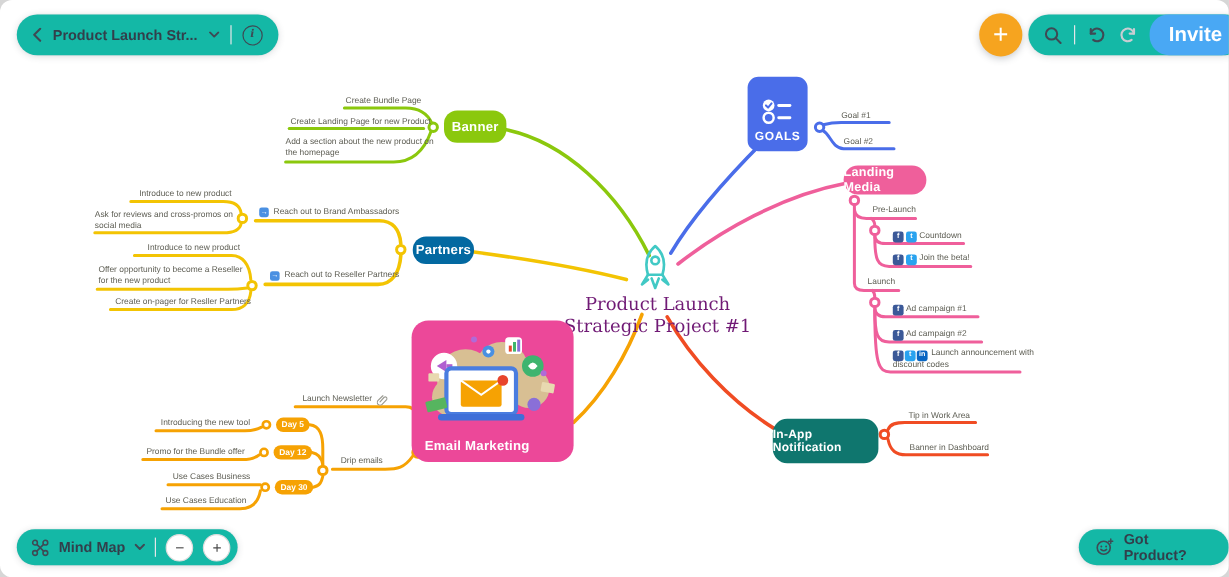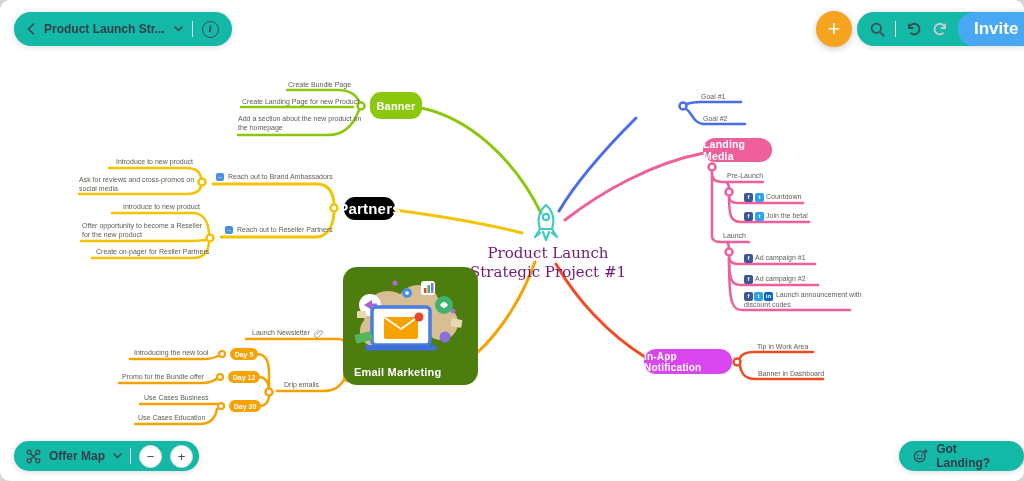--- a/index.html
+++ b/index.html
@@ -133,20 +133,31 @@
     <div>Strategic Project #1</div>
   </div>
 
   <div class="node" style="left:370px;top:92px;width:52px;height:27px;border-radius:11px;background:#8bc80d;font-size:11px;">
     <span>Banner</span>
   </div>
   <div class="lbl" style="left:288px;top:81px;">Create Bundle Page</div>
   <div class="lbl" style="left:242px;top:98px;">Create Landing Page for new Product</div>
   <div class="lbl wrap" style="left:238px;top:115px;width:125px;">Add a section about the new product on the homepage</div>
 
+  <div class="node" style="left:623px;top:64px;width:50px;height:56px;border-radius:9px;background:#4a6de9;
+       flex-direction:column;justify-content:flex-end;padding-bottom:6px;font-size:10px;letter-spacing:.5px;">
+    <svg width="28" height="24" viewBox="0 0 30 24" style="margin-bottom:4px;">
+      <circle cx="7" cy="6.5" r="5.2" fill="#fff"></circle>
+      <path d="M4.6,6.5 L6.5,8.4 L9.6,4.7" stroke="#4a6de9" stroke-width="1.8" fill="none" stroke-linecap="round" stroke-linejoin="round"></path>
+      <path d="M16,6.5 L26,6.5" stroke="#fff" stroke-width="2.6" stroke-linecap="round"></path>
+      <circle cx="7" cy="17.5" r="4.5" fill="none" stroke="#fff" stroke-width="2.2"></circle>
+      <path d="M16,17.5 L26,17.5" stroke="#fff" stroke-width="2.6" stroke-linecap="round"></path>
+    </svg>
+    <span>GOALS</span>
+  </div>
   <div class="lbl" style="left:701px;top:93px;">Goal #1</div>
   <div class="lbl" style="left:703px;top:115px;">Goal #2</div>
 
   <div class="node" style="left:703px;top:138px;width:69px;height:24px;border-radius:12px;background:#ef5f9b;font-size:10.5px;">
     <span>Landing Media</span>
   </div>
   <div class="lbl" style="left:727px;top:172px;">Pre-Launch</div>
   <div class="icon-lbl" style="left:744px;top:193px;">
     <span class="sicon fb">f</span>
     <span class="sicon tw">t</span>
@@ -164,38 +175,38 @@
   </div>
   <div class="icon-lbl" style="left:744px;top:275px;">
     <span class="sicon fb">f</span>
     <span>Ad campaign #2</span>
   </div>
   <div class="lbl wrap" style="left:744px;top:291px;width:126px;">
     <span class="inline-ic fb">f</span><span class="inline-ic tw">t</span><span class="inline-ic li">in</span>
     <span>Launch announcement with discount codes</span>
   </div>
 
-  <div class="node" style="left:344px;top:197px;width:51px;height:23px;border-radius:11px;background:#000000;font-size:15px;">
+  <div class="node" style="left:344px;top:197px;width:51px;height:23px;border-radius:11px;background:#0369a1;font-size:11px;">
     <span>Partners</span>
   </div>
   <div class="icon-lbl" style="left:216px;top:173px;">
     <span class="ticon">→</span>
     <span>Reach out to Brand Ambassadors</span>
   </div>
   <div class="lbl" style="left:116px;top:158px;">Introduce to new product</div>
   <div class="lbl wrap" style="left:79px;top:176px;width:122px;">Ask for reviews and cross-promos on social media</div>
   <div class="icon-lbl" style="left:225px;top:226px;">
     <span class="ticon">→</span>
     <span>Reach out to Reseller Partners</span>
   </div>
   <div class="lbl" style="left:123px;top:203px;">Introduce to new product</div>
   <div class="lbl wrap" style="left:82px;top:222px;width:128px;">Offer opportunity to become a Reseller for the new product</div>
   <div class="lbl" style="left:96px;top:248px;">Create on-pager for Resller Partners</div>
 
-  <div class="node" style="left:343px;top:267px;width:135px;height:118px;border-radius:14px;background:#4d7c0f;
+  <div class="node" style="left:343px;top:267px;width:135px;height:118px;border-radius:14px;background:#ec4899;
        justify-content:flex-start;align-items:flex-end;padding:0;font-size:11px;">
     <svg width="135" height="118" viewBox="0 0 135 118" style="position:absolute;left:0;top:0;">
       <g>
         <circle cx="45" cy="48" r="24" fill="#d8bf93"></circle>
         <circle cx="75" cy="40" r="22" fill="#d8bf93"></circle>
         <circle cx="98" cy="56" r="17" fill="#d8bf93"></circle>
         <circle cx="33" cy="64" r="16" fill="#d8bf93"></circle>
         <rect x="78" y="14" width="14" height="14" rx="3" fill="#fff"></rect>
         <rect x="81" y="21" width="2.5" height="5" fill="#e8452c"></rect>
         <rect x="84.5" y="18" width="2.5" height="8" fill="#3eb46f"></rect>
@@ -237,21 +248,21 @@
     <span>Day 12</span>
   </div>
   <div class="day-pill" style="left:229px;top:400px;width:32px;height:12px;">
     <span>Day 30</span>
   </div>
   <div class="lbl" style="left:134px;top:349px;">Introducing the new tool</div>
   <div class="lbl" style="left:122px;top:373px;">Promo for the Bundle offer</div>
   <div class="lbl" style="left:144px;top:394px;">Use Cases Business</div>
   <div class="lbl" style="left:138px;top:414px;">Use Cases Education</div>
 
-  <div class="node" style="left:644px;top:349px;width:88px;height:25px;border-radius:12px;background:#d946ef;font-size:10px;">
+  <div class="node" style="left:644px;top:349px;width:88px;height:37px;border-radius:12px;background:#0f766e;font-size:10px;">
     <span>In-App Notification</span>
   </div>
   <div class="lbl" style="left:757px;top:343px;">Tip in Work Area</div>
   <div class="lbl" style="left:758px;top:370px;">Banner in Dashboard</div>
 
   <div class="pillbar" style="left:14px;top:12px;height:34px;padding:0 13px;gap:9px;">
     <svg width="8" height="12" viewBox="0 0 8 12">
       <path d="M6.5,1 L1.5,6 L6.5,11" fill="none" stroke="#3e4a54" stroke-width="1.7" stroke-linecap="round" stroke-linejoin="round"></path>
     </svg>
     <span class="bar-title">Product Launch Str...</span>
@@ -290,37 +301,37 @@
   <div class="pillbar" style="left:14px;top:441px;height:30px;border-radius:15px;padding:0 6px 0 12px;gap:8px;">
     <svg width="15" height="15" viewBox="0 0 16 16">
       <g stroke="#3e4a54" stroke-width="1.4" fill="none">
         <path d="M5,5 L11,11 M11,5 L5,11"></path>
         <circle cx="3.4" cy="3.4" r="2.1"></circle>
         <circle cx="12.6" cy="3.4" r="2.1"></circle>
         <circle cx="3.4" cy="12.6" r="2.1"></circle>
         <circle cx="12.6" cy="12.6" r="2.1"></circle>
       </g>
     </svg>
-    <span class="bar-title">Offer Map</span>
+    <span class="bar-title">Mind Map</span>
     <svg width="9" height="6" viewBox="0 0 9 6">
       <path d="M1,1 L4.5,4.5 L8,1" fill="none" stroke="#3e4a54" stroke-width="1.6" stroke-linecap="round" stroke-linejoin="round"></path>
     </svg>
     <div class="bar-divider"></div>
     <div class="zoom-btn">
       <span>−</span>
     </div>
     <div class="zoom-btn">
       <span>+</span>
     </div>
   </div>
 
   <div class="pillbar" style="left:899px;top:441px;height:30px;border-radius:15px;padding:0 14px;gap:8px;">
     <svg width="16" height="16" viewBox="0 0 17 17">
       <circle cx="7.5" cy="9" r="6" fill="none" stroke="#3e4a54" stroke-width="1.5"></circle>
       <circle cx="5.3" cy="7.8" r="0.9" fill="#3e4a54"></circle>
       <circle cx="9.7" cy="7.8" r="0.9" fill="#3e4a54"></circle>
       <path d="M4.8,10.5 Q7.5,13 10.2,10.5" fill="none" stroke="#3e4a54" stroke-width="1.3" stroke-linecap="round"></path>
       <path d="M14,1 L14,5 M12,3 L16,3" stroke="#3e4a54" stroke-width="1.3" stroke-linecap="round"></path>
     </svg>
-    <span class="bar-title">Got Landing?</span>
+    <span class="bar-title">Got Product?</span>
   </div>
 
 </div>
 
 </body></html>

